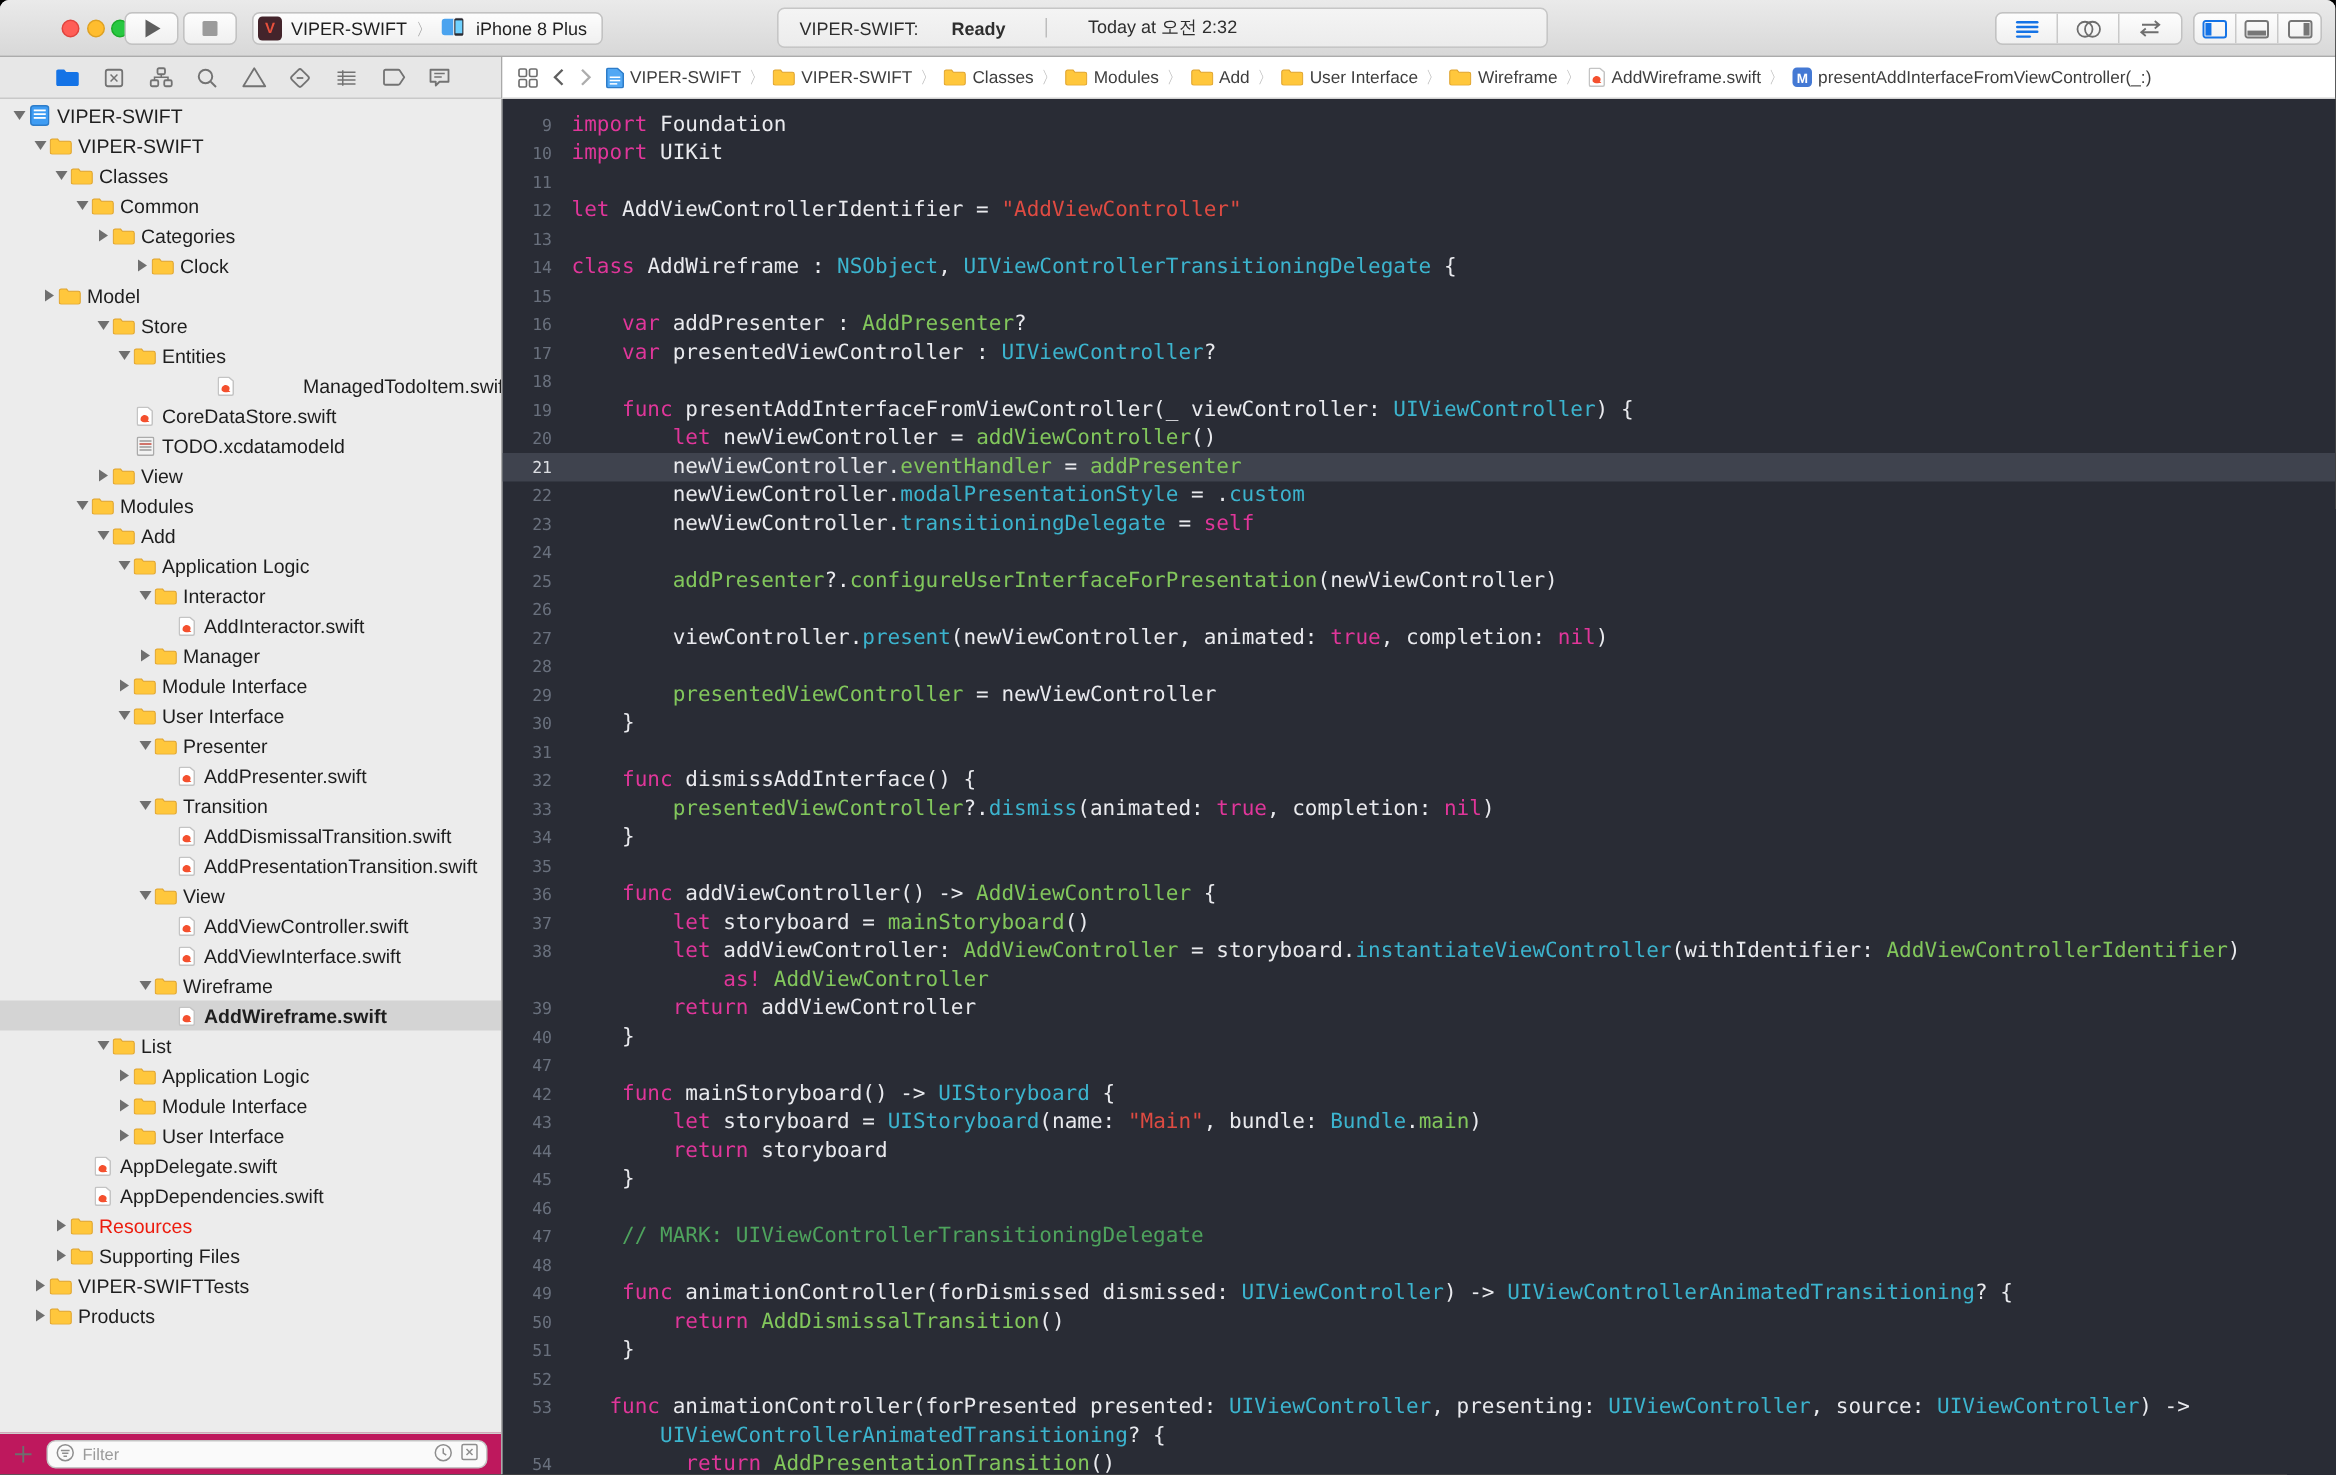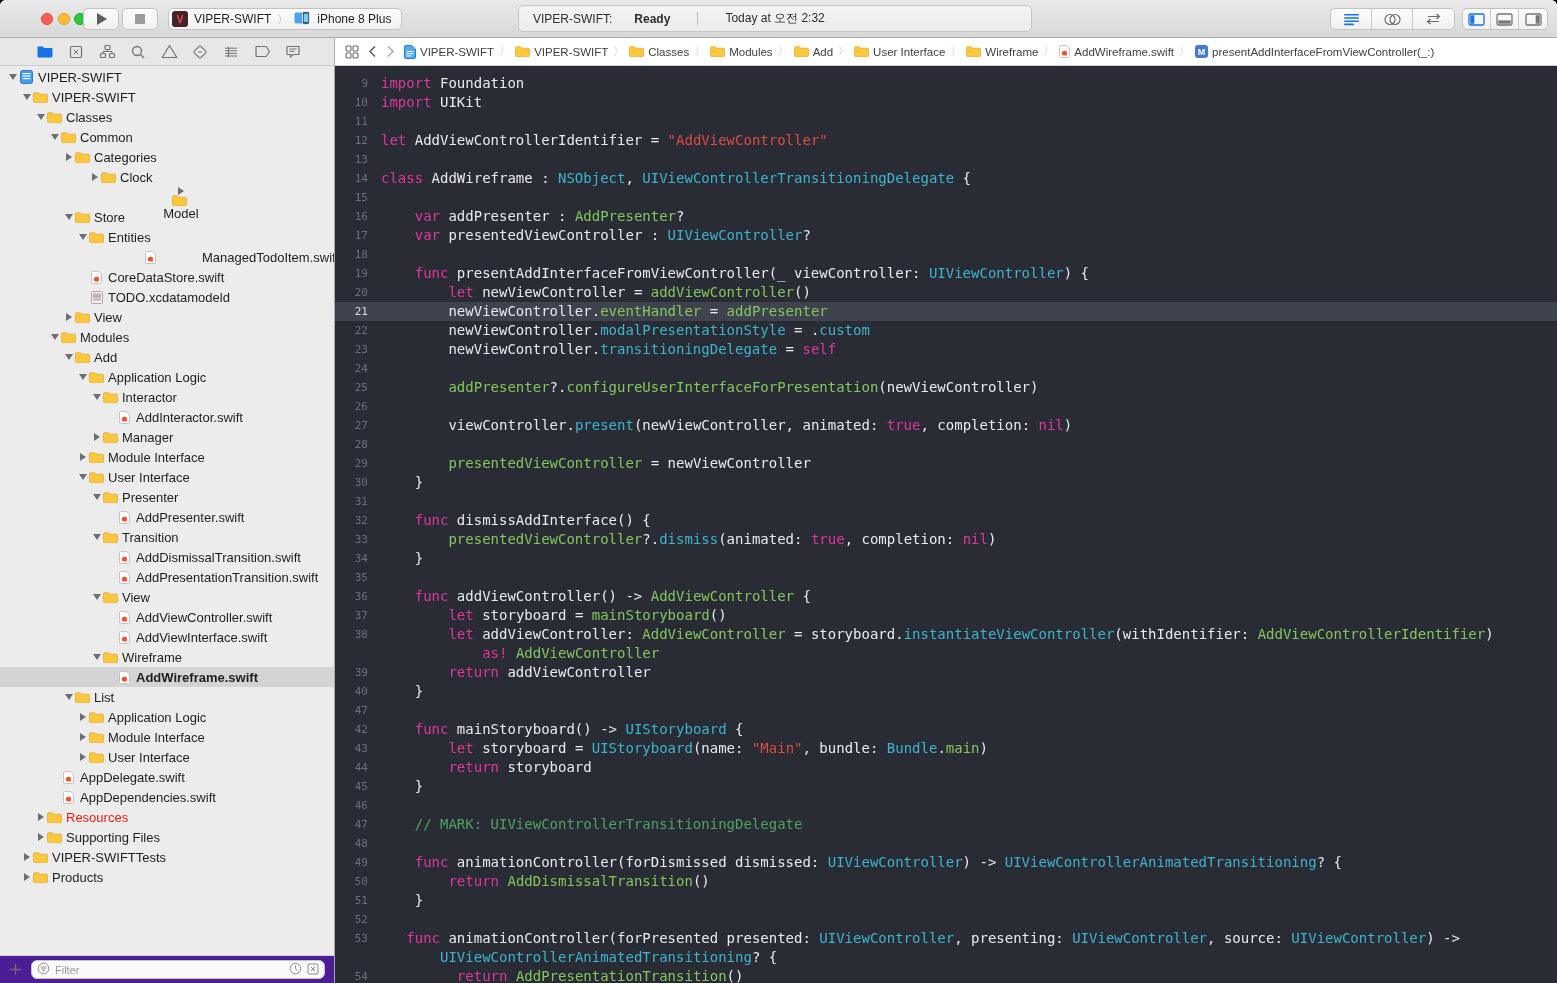--- a/index.html
+++ b/index.html
@@ -54,21 +54,21 @@
   .content { flex:1; display:flex; min-height:0; }
   .sidebar { width:335px; flex:none; background:#ECECEC; border-right:1px solid #A9A9A9; display:flex; flex-direction:column; }
   .tree { flex:1; overflow:hidden; padding-top:1px; }
   .trow { height:20px; display:flex; align-items:center; font-size:13px; color:#1E1E1E; white-space:nowrap; }
   .trow.sel { background:#D4D4D4; font-weight:bold; }
   .trow .disc { width:10px; flex:none; display:inline-flex; align-items:center; justify-content:center; }
   .tri-open  { width:0; height:0; border-top:6px solid #6F6F6F; border-left:4px solid transparent; border-right:4px solid transparent; }
   .tri-closed{ width:0; height:0; border-left:6px solid #6F6F6F; border-top:4px solid transparent; border-bottom:4px solid transparent; }
   .trow .ticon { width:17px; flex:none; display:inline-flex; align-items:center; justify-content:center; margin-right:3px; }
   .trow.red-label .tlabel { color:var(--red); }
-  .filterbar { height:28px; flex:none; background:#4c1d95; border-top:1px solid #CFCFCF; display:flex; align-items:center; padding:0 9px 0 7px; gap:8px; }
+  .filterbar { height:28px; flex:none; background:#be185d; border-top:1px solid #CFCFCF; display:flex; align-items:center; padding:0 9px 0 7px; gap:8px; }
   .add-btn { display:inline-flex; align-items:center; justify-content:center; width:16px; height:16px; }
   .filter-field { flex:1; height:19px; border:1px solid #C5C5C5; border-radius:6px; background:#FAFAFA; display:flex; align-items:center;
     padding:0 5px; gap:5px; font-size:11px; color:#9B9B9B; }
   .filter-field .ph { flex:1; }
 
   
   .editor { flex:1; background:var(--edbg); overflow:hidden; padding-top:8px;
     font-family:"DejaVu Sans Mono", monospace; }
   .crow { height:19px; display:flex; align-items:center; white-space:pre; }
   .crow.hl { background:var(--hl); }
@@ -382,21 +382,21 @@
             <span class="disc">
               <span class="tri-closed"></span>
             </span>
             <span class="ticon">
               <svg width="15" height="11" viewBox="0 0 15 11">
                 <path d="M.5 2C.5 1.2 1 .7 1.8.7h3.6l1.2 1.5h6.6c.8 0 1.3.5 1.3 1.3v6c0 .8-.5 1.3-1.3 1.3H1.8C1 10.8.5 10.3.5 9.5z" fill="#FFC73C" stroke="#DFA32E" stroke-width=".7"></path>
               </svg>
             </span>
             <span class="tlabel">Clock</span>
           </div>
-          <div class="trow" title="Model" style="padding-left: 28px; flex-direction: column;">
+          <div class="trow" title="Model" style="padding-left: 28px;">
             <span class="disc">
               <span class="tri-closed"></span>
             </span>
             <span class="ticon">
               <svg width="15" height="11" viewBox="0 0 15 11">
                 <path d="M.5 2C.5 1.2 1 .7 1.8.7h3.6l1.2 1.5h6.6c.8 0 1.3.5 1.3 1.3v6c0 .8-.5 1.3-1.3 1.3H1.8C1 10.8.5 10.3.5 9.5z" fill="#FFC73C" stroke="#DFA32E" stroke-width=".7"></path>
               </svg>
             </span>
             <span class="tlabel">Model</span>
           </div>

